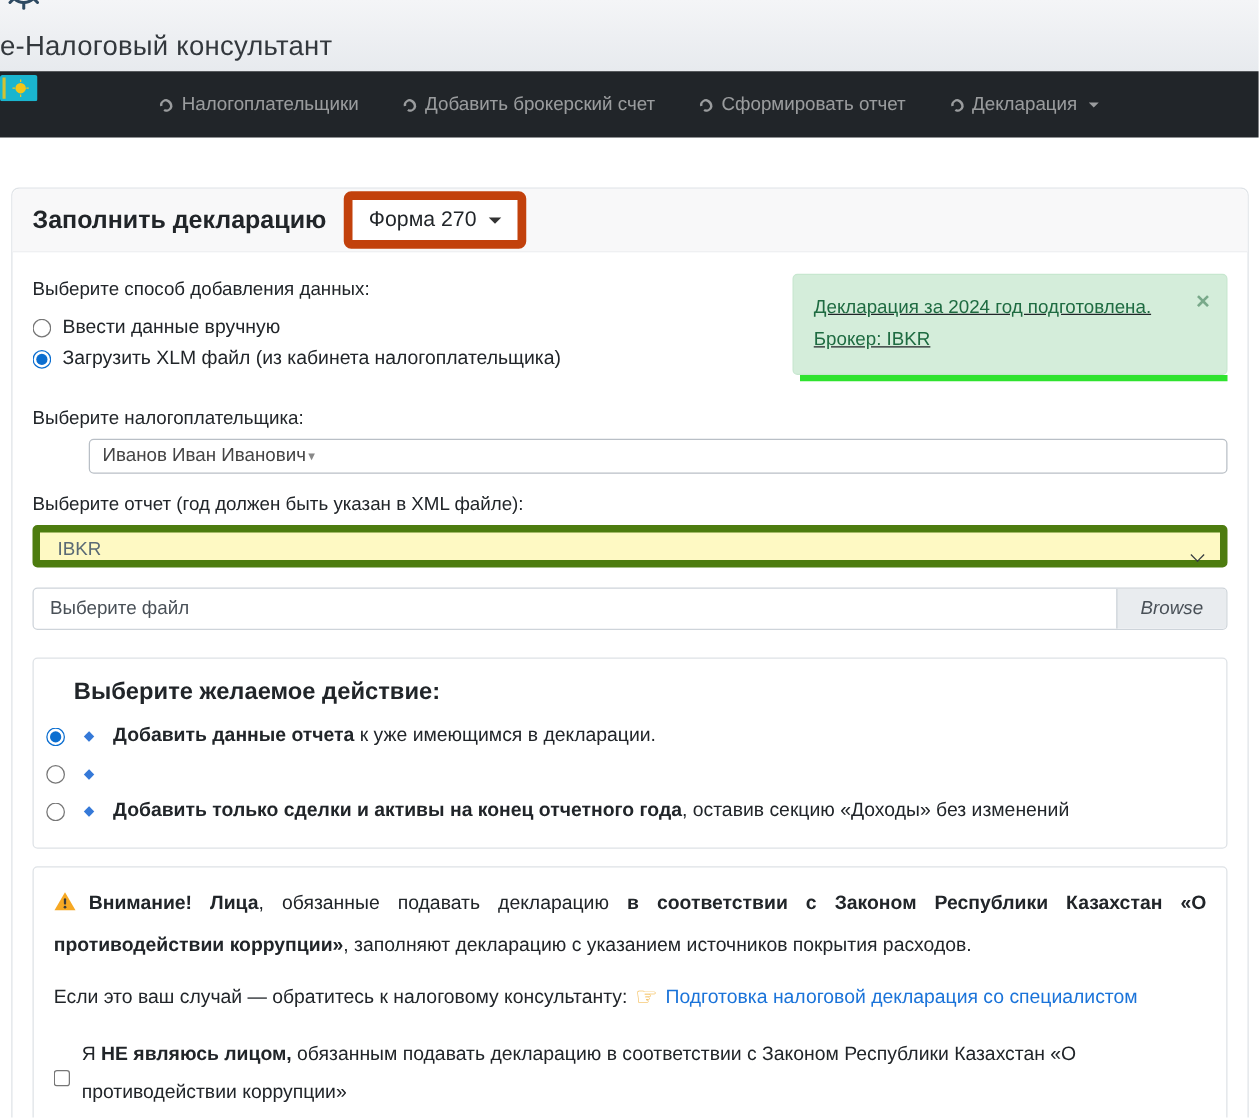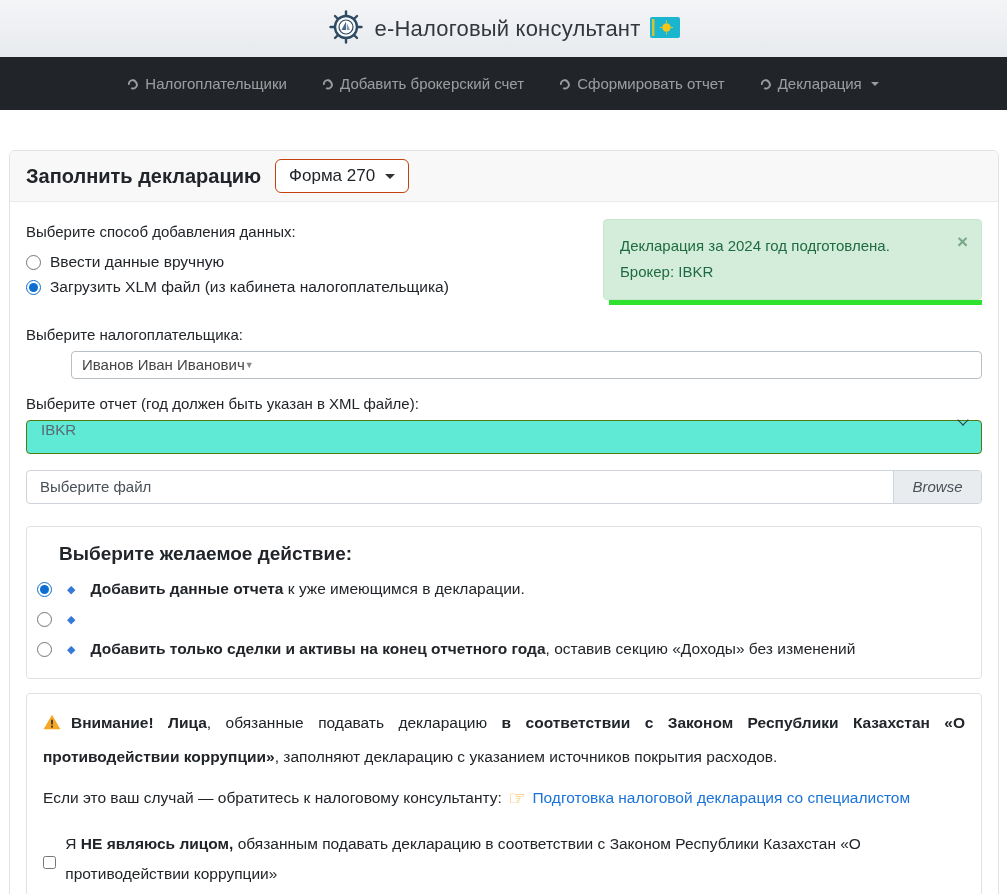--- a/index.html
+++ b/index.html
@@ -4,22 +4,22 @@
 <style>
   * { box-sizing: border-box; margin: 0; padding: 0; }
   html,body { width: 1007px; height: 894px; overflow: hidden; }
   body {
     font-family: "Liberation Sans", "DejaVu Sans", sans-serif;
     font-size: 15px; color: #212529; background: #fff;
   }
 
   
   .topbar {
-    height: 57px; display: flex; align-items: center; justify-content: center;
-    gap: 10px; background: linear-gradient(180deg, #f4f5f7 0%, #e7eaee 100%);
+    height: 57px; display: flex; justify-content: center;
+    gap: 10px; background: linear-gradient(180deg, #f4f5f7 0%, #e7eaee 100%); flex-direction: column;
   }
   .brand-title { font-size: 22px; color: #33383d; letter-spacing: .2px; }
 
   
   .navbar {
     height: 53px; background: #212529;
     display: flex; align-items: center; justify-content: center; gap: 36px;
   }
   .nav-item {
     display: flex; align-items: center; gap: 7px;
@@ -36,37 +36,37 @@
   main { padding: 40px 8px 0 9px; }
   .card { border: 1px solid #dfe3e7; border-radius: 6px; background: #fff; }
   .card-header {
     display: flex; align-items: center; gap: 14px;
     padding: 8px 16px; background: #f8f8f9;
     border-bottom: 1px solid #e8eaed; border-radius: 6px 6px 0 0; height: 51px;
   }
   .card-title { font-size: 20px; font-weight: 700; color: #212529; }
   .form-dd-btn {
     display: flex; align-items: center; gap: 10px;
-    background: #fff; border: 1px solid #c2410c; border-radius: 6px;
+    background: #fff; border: 7px solid #c2410c; border-radius: 6px;
     padding: 6px 13px; font-size: 17px; color: #212529; cursor: pointer;
     font-family: inherit;
   }
   .form-dd-btn .dd-caret {
     width: 0; height: 0; border-left: 5px solid transparent;
     border-right: 5px solid transparent; border-top: 5px solid #333;
   }
   .card-body { padding: 17px 16px 16px 16px; }
 
   
   .top-row { display: flex; justify-content: space-between; align-items: flex-start; margin-bottom: 21px; }
   .field-label { display: block; margin: 4px 0 13px; color: #212529; }
   .radio-line { display: flex; align-items: center; gap: 9px; margin-bottom: 7px; font-size: 15.5px; cursor: pointer; }
   input[type="radio"], input[type="checkbox"] { accent-color: #0b6ed0; width: 15px; height: 15px; cursor: pointer; }
 
-  .alert-wrap { width: 379px; }
+  .alert-wrap { width: 348px; text-decoration: underline; }
   .alert {
     position: relative; background: #d4edda; border: 1px solid #c7e7cf;
     border-radius: 4px; padding: 13px 40px 13px 16px;
     color: #1e6b41; font-size: 15px; line-height: 1.75;
   }
   .alert-close {
     position: absolute; top: 12px; right: 13px; background: none; border: none;
     color: #79a98a; font-size: 19px; font-weight: bold; line-height: 1; cursor: pointer;
   }
   .highlight-bar { height: 5px; background: #2ee32e; margin: 0 0 0 6px; }
@@ -74,23 +74,23 @@
   
   .field { margin-bottom: 16px; }
   .field > label { display: block; margin-bottom: 8px; }
   .select2-box {
     display: flex; align-items: center; 
     border: 1px solid #b9bfc6; border-radius: 4px; height: 28px;
     padding: 0 10px; cursor: pointer; background: #fff; color: #444; margin-left: 45px;
   }
   .select2-arrow { font-size: 9px; color: #888; }
   .select-box {
-    display: flex; align-items: flex-start; justify-content: space-between;
-    border: 1px solid #4d7c0f; border-radius: 4px; height: 34px;
-    padding: 0 14px; cursor: pointer; background: #5eead4; color: #5a6a75;
+    display: flex; align-items: flex-end; justify-content: space-between;
+    border: 6px solid #4d7c0f; border-radius: 4px; height: 34px;
+    padding: 0 14px; cursor: pointer; background: #fef9c3; color: #5a6a75;
   }
   .chevron {
     width: 8px; height: 8px; border-right: 1.7px solid #343a40; border-bottom: 1.7px solid #343a40;
     transform: rotate(45deg); margin-top: -5px;
   }
   .file-box {
     display: flex; align-items: stretch; border: 1px solid #ced4da; border-radius: 4px;
     height: 34px; overflow: hidden; margin-bottom: 6px; cursor: pointer; background:#fff;
   }
   .file-placeholder { flex: 1; display: flex; align-items: center; padding: 0 13px; color: #495057; }

